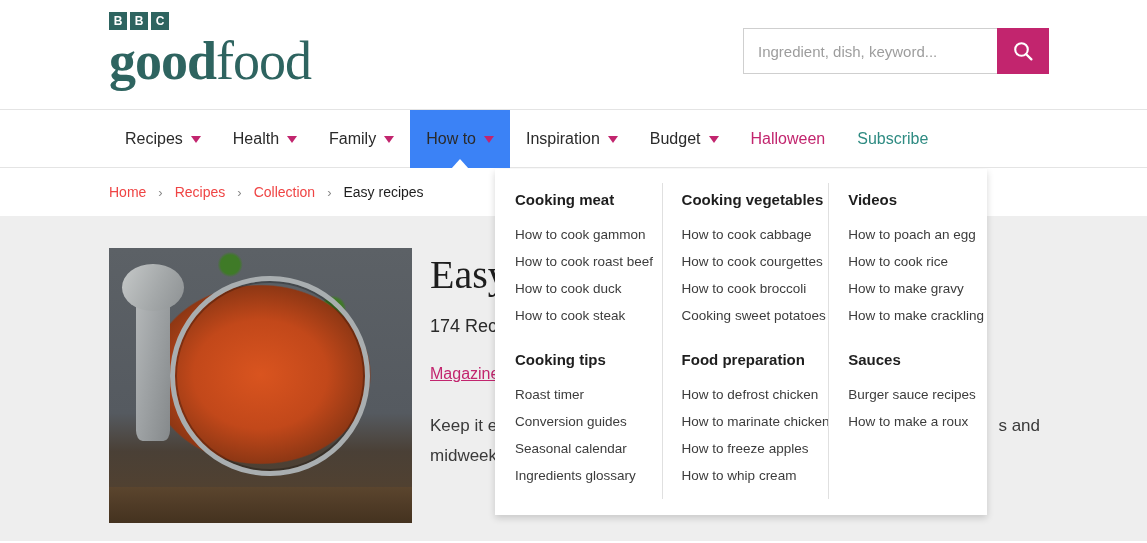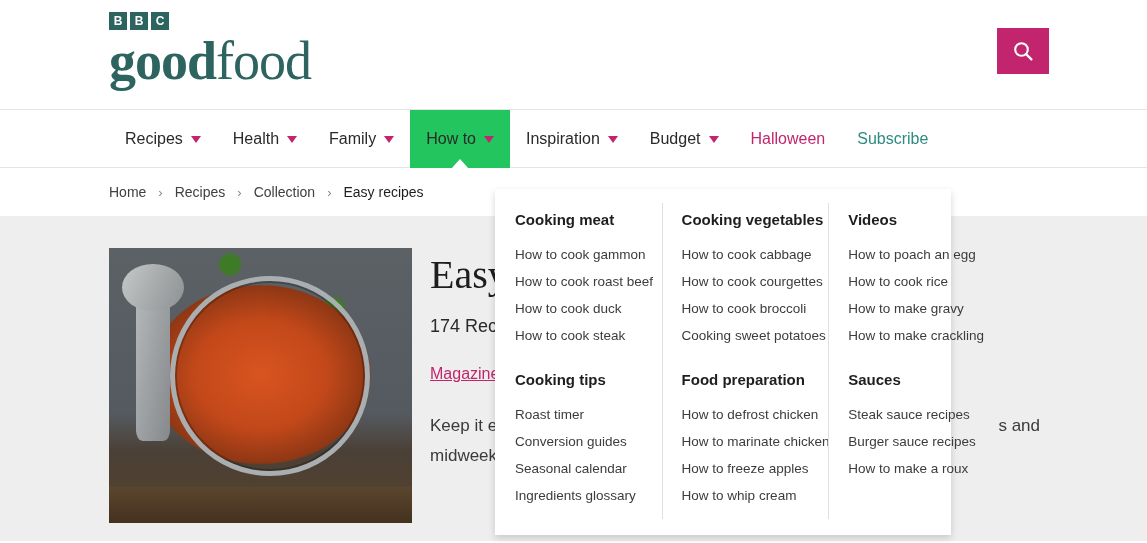--- a/index.html
+++ b/index.html
@@ -96,21 +96,21 @@
     white-space: nowrap;
     position: relative;
   }
   .nav-item .caret {
     margin-left: 8px;
     width: 0; height: 0;
     border-left: 5px solid transparent;
     border-right: 5px solid transparent;
     border-top: 7px solid #c2256e;
   }
-  .nav-item.active { background: #22c55e; }
+  .nav-item.active { background: #3b82f6; }
   .nav-item.active .notch {
     position: absolute;
     left: 50%; bottom: -1px;
     transform: translateX(-50%);
     width: 0; height: 0;
     border-left: 9px solid transparent;
     border-right: 9px solid transparent;
     border-bottom: 10px solid #ffffff;
   }
   .nav-item.magenta { color: #c2256e; justify-content: flex-end; }
@@ -120,21 +120,21 @@
   .breadcrumb {
     height: 48px;
     background: #ffffff;
     padding-left: 109px;
     display: flex; align-items: center;
     font-size: 14px;
     color: #555555;
     position: relative;
     z-index: 5;
   }
-  .crumb { color: #404040; cursor: pointer; }
+  .crumb { color: #ef4444; cursor: pointer; }
   .crumb.current { color: #1e1e1e; font-weight: normal; cursor: default; }
   .crumb-sep {
     margin: 0 12px;
     color: #888888;
     font-size: 13px;
   }
 
   
   .content {
     position: relative;
@@ -233,27 +233,26 @@
     font-size: 17px;
     line-height: 30px;
     color: #3a3a3a;
     max-width: 610px;
   }
 
   
   .megamenu {
     position: absolute;
     left: 495px; top: 169px;
-    width: 456px;
+    width: 492px;
     background: #ffffff;
     box-shadow: 0 3px 7px rgba(0,0,0,0.16);
     z-index: 20;
     padding: 22px 0 26px 0;
     display: flex;
-    margin-top: 20px;
   }
   .mm-col {
     width: 166.6px;
     padding: 0 20px;
     position: relative;
   }
   .mm-col + .mm-col::before {
     content: "";
     position: absolute;
     left: 0; top: -8px; bottom: -10px;
@@ -288,20 +287,21 @@
     <div class="logo-wrap">
       <div class="bbc-blocks">
         <span class="blk">B</span>
         <span class="blk">B</span>
         <span class="blk">C</span>
       </div>
       <div class="logo-word"><span class="good">good</span><span class="food">food</span></div>
     </div>
 
     <div class="search-wrap">
+      <input class="search-input" type="text" placeholder="Ingredient, dish, keyword..." style="">
       <button class="search-btn">
         <span>
           <svg width="22" height="22" viewBox="0 0 22 22" fill="none">
             <circle cx="9.5" cy="9.5" r="6.3" stroke="#ffffff" stroke-width="2.1"></circle>
             <line x1="14.2" y1="14.2" x2="19.4" y2="19.4" stroke="#ffffff" stroke-width="2.3" stroke-linecap="round"></line>
           </svg>
         </span>
       </button>
     </div>
 
@@ -408,20 +408,19 @@
       <div class="mm-col">
         <div class="mm-group">
           <div class="mm-heading">Videos</div>
           <a class="mm-link">How to poach an egg</a>
           <a class="mm-link">How to cook rice</a>
           <a class="mm-link">How to make gravy</a>
           <a class="mm-link">How to make crackling</a>
         </div>
         <div class="mm-group">
           <div class="mm-heading">Sauces</div>
-          <a class="mm-link">Steak sauce recipes</a>
           <a class="mm-link">Burger sauce recipes</a>
           <a class="mm-link">How to make a roux</a>
         </div>
       </div>
     </div>
 
 </div>
 
 </body></html>

